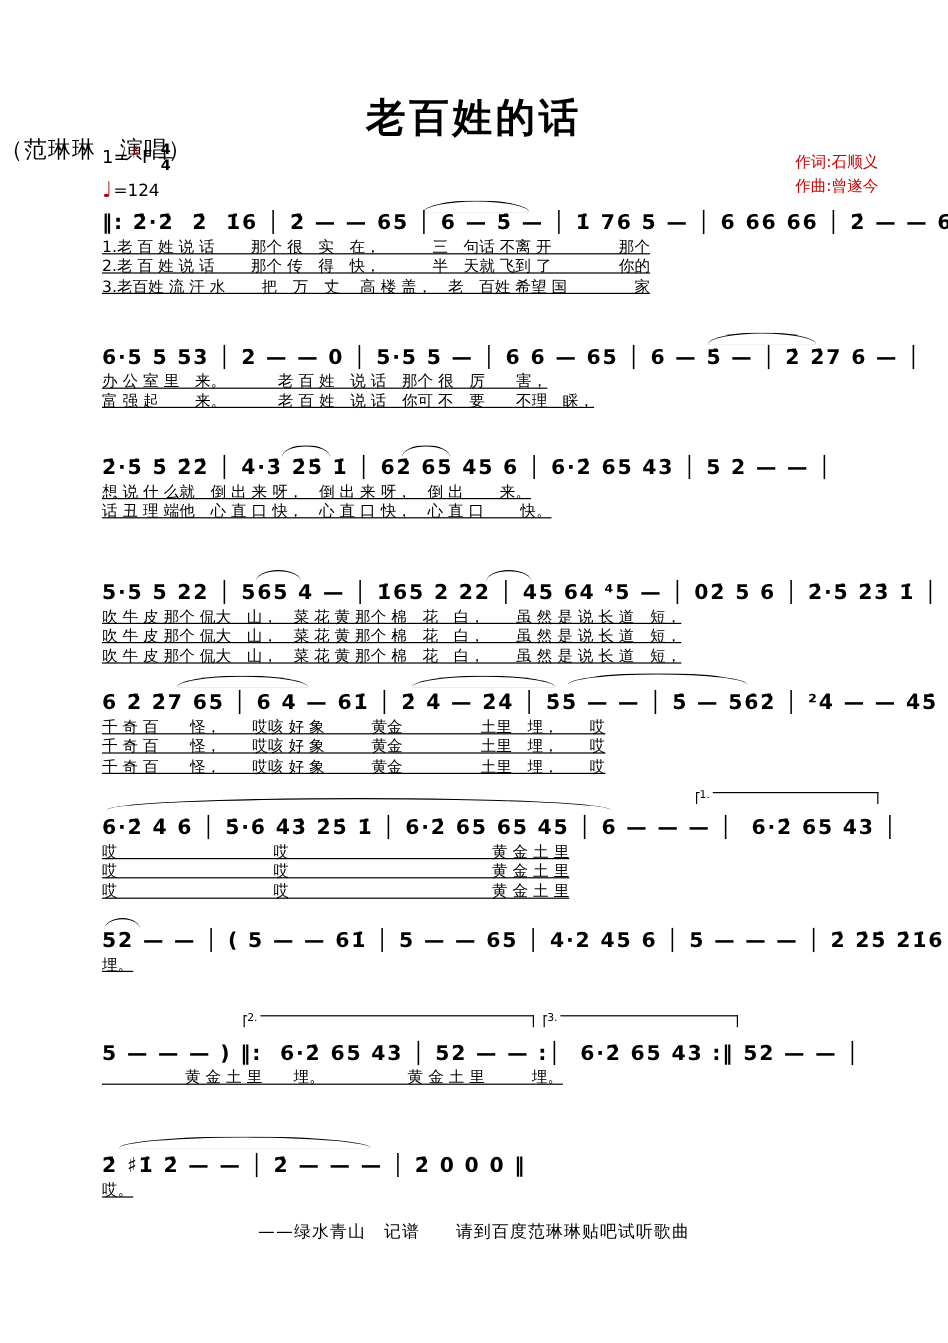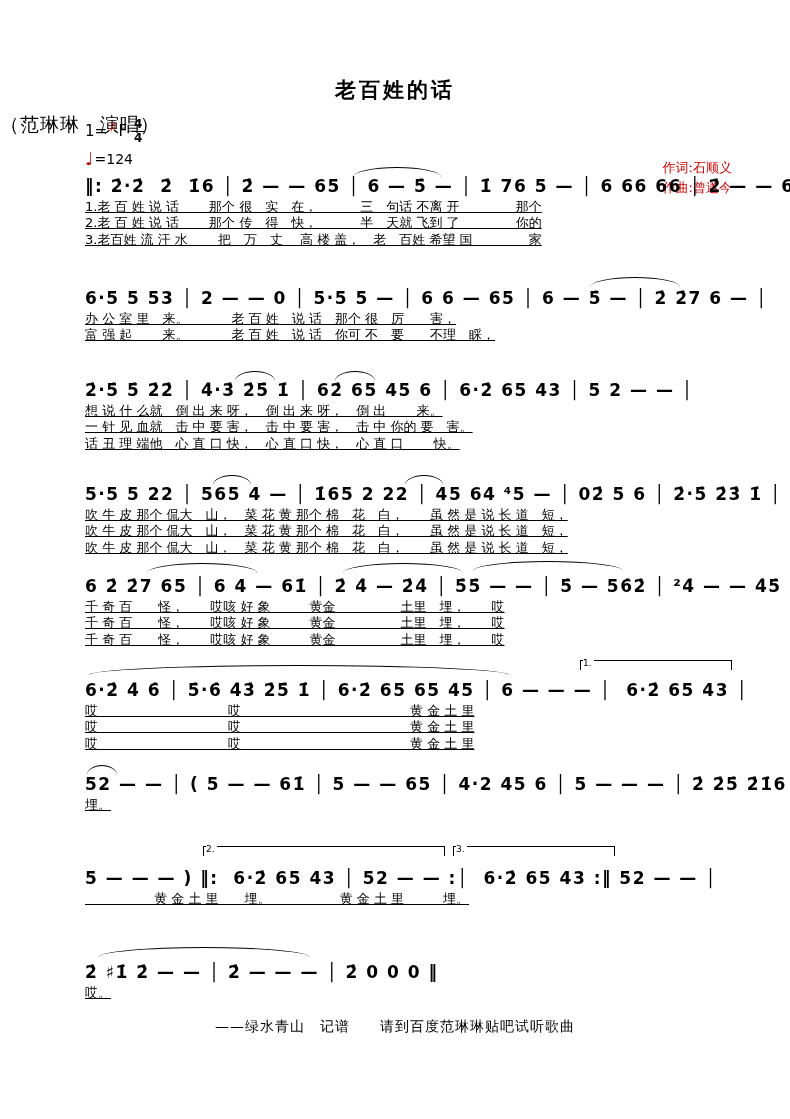--- a/index.html
+++ b/index.html
@@ -1,31 +1,31 @@
 <!DOCTYPE html>
 <html><head>
 <meta charset="utf-8">
 <style>
   html,body{margin:0;padding:0;background:#ffffff;}
   .page{position:relative;width:790px;height:1119px;background:#fff;overflow:hidden;
         font-family:"DejaVu Sans",sans-serif;color:#000;}
   .title{position:absolute;top:76px;left:0;width:100%;text-align:center;
-         font-size:21px;font-weight:bold;letter-spacing:3px;}
+         font-size:33px;font-weight:bold;letter-spacing:3px;}
   .subtitle{position:absolute;top:112px;left:0;width:100%;text-align:left;
             font-size:19px;letter-spacing:1px;}
   .keyblock{position:absolute;left:85px;top:118px;font-size:15px;}
   .keyrow{display:flex;align-items:center;gap:2px;}
   .sharp{color:#b30000;font-weight:bold;position:relative;top:-4px;}
   .frac{display:inline-flex;flex-direction:column;text-align:center;font-size:12px;
         line-height:1.05;margin-left:3px;font-weight:bold;}
   .frac .num{border-bottom:1px solid #000;padding:0 2px;}
   .temporow{margin-top:4px;font-size:14px;display:flex;align-items:center;}
   .notechar{color:#b30000;font-size:18px;margin-right:1px;}
   .credits{position:absolute;right:58px;top:126px;font-size:13px;color:#cc0000;
-           line-height:1.55;text-align:left;margin-top:32px;}
+           line-height:1.55;text-align:left;}
   .system{position:absolute;left:85px;width:680px;}
   .notes{font-size:17px;font-weight:bold;letter-spacing:1.5px;white-space:pre;
          margin-bottom:3px;}
   .lyric{font-size:13px;line-height:1.25;white-space:pre;text-decoration:underline;}
   .volta{position:absolute;height:9px;border-top:1px solid #000;
          border-left:1px solid #000;border-right:1px solid #000;}
   .volta .vlabel{position:absolute;left:2px;top:-2px;font-size:9px;background:#fff;
                  padding-right:2px;line-height:1;}
   .arc{position:absolute;height:9px;border-top:1.5px solid #000;
        border-radius:50% 50% 0 0 / 100% 100% 0 0;}
@@ -74,21 +74,20 @@
     <div class="notes">6·5 5 53 │ 2 — — 0 │ 5·5 5 — │ 6 6 — 65 │ 6 — 5̇ — │ 2̇ 2̇7 6 — │</div>
     <div class="lyric">办 公 室 里　来。　　　 老 百 姓　说 话　那个 很　厉　　害，</div>
     <div class="lyric">富 强 起　　 来。　　　 老 百 姓　说 话　你可 不　要　　不理　睬，</div>
   </div>
 
   <div class="system" style="top:380px;">
     <div class="arc" style="left:150px;top:-9px;width:40px;"></div>
     <div class="arc" style="left:250px;top:-9px;width:40px;"></div>
     <div class="notes">2̇·5̇ 5̇ 2̇2̇ │ 4̇·3̇ 2̇5̇ 1̇ │ 62̇ 65 45 6 │ 6·2̇ 65 43 │ 5 2 — — │</div>
     <div class="lyric">想 说 什 么就　倒 出 来 呀，　倒 出 来 呀，　倒 出　　 来。</div>
-    <div class="lyric">一 针 见 血就　击 中 要 害，　击 中 要 害，　击 中 你的 要　害。</div>
     <div class="lyric">话 丑 理 端他　心 直 口 快，　心 直 口 快，　心 直 口　　 快。</div>
   </div>
 
   <div class="system" style="top:484px;">
     <div class="arc" style="left:128px;top:-9px;width:38px;"></div>
     <div class="arc" style="left:320px;top:-9px;width:38px;"></div>
     <div class="notes">5·5 5 22 │ 565 4 — │ 1̇65 2 22 │ 45 64 ⁴5 — │ 02̇ 5 6 │ 2̇·5̇ 2̇3̇ 1̇ │</div>
     <div class="lyric">吹 牛 皮 那个 侃大　山，　菜 花 黄 那个 棉　花　白，　　虽 然 是 说 长 道　短，</div>
     <div class="lyric">吹 牛 皮 那个 侃大　山，　菜 花 黄 那个 棉　花　白，　　虽 然 是 说 长 道　短，</div>
     <div class="lyric">吹 牛 皮 那个 侃大　山，　菜 花 黄 那个 棉　花　白，　　虽 然 是 说 长 道　短，</div>

